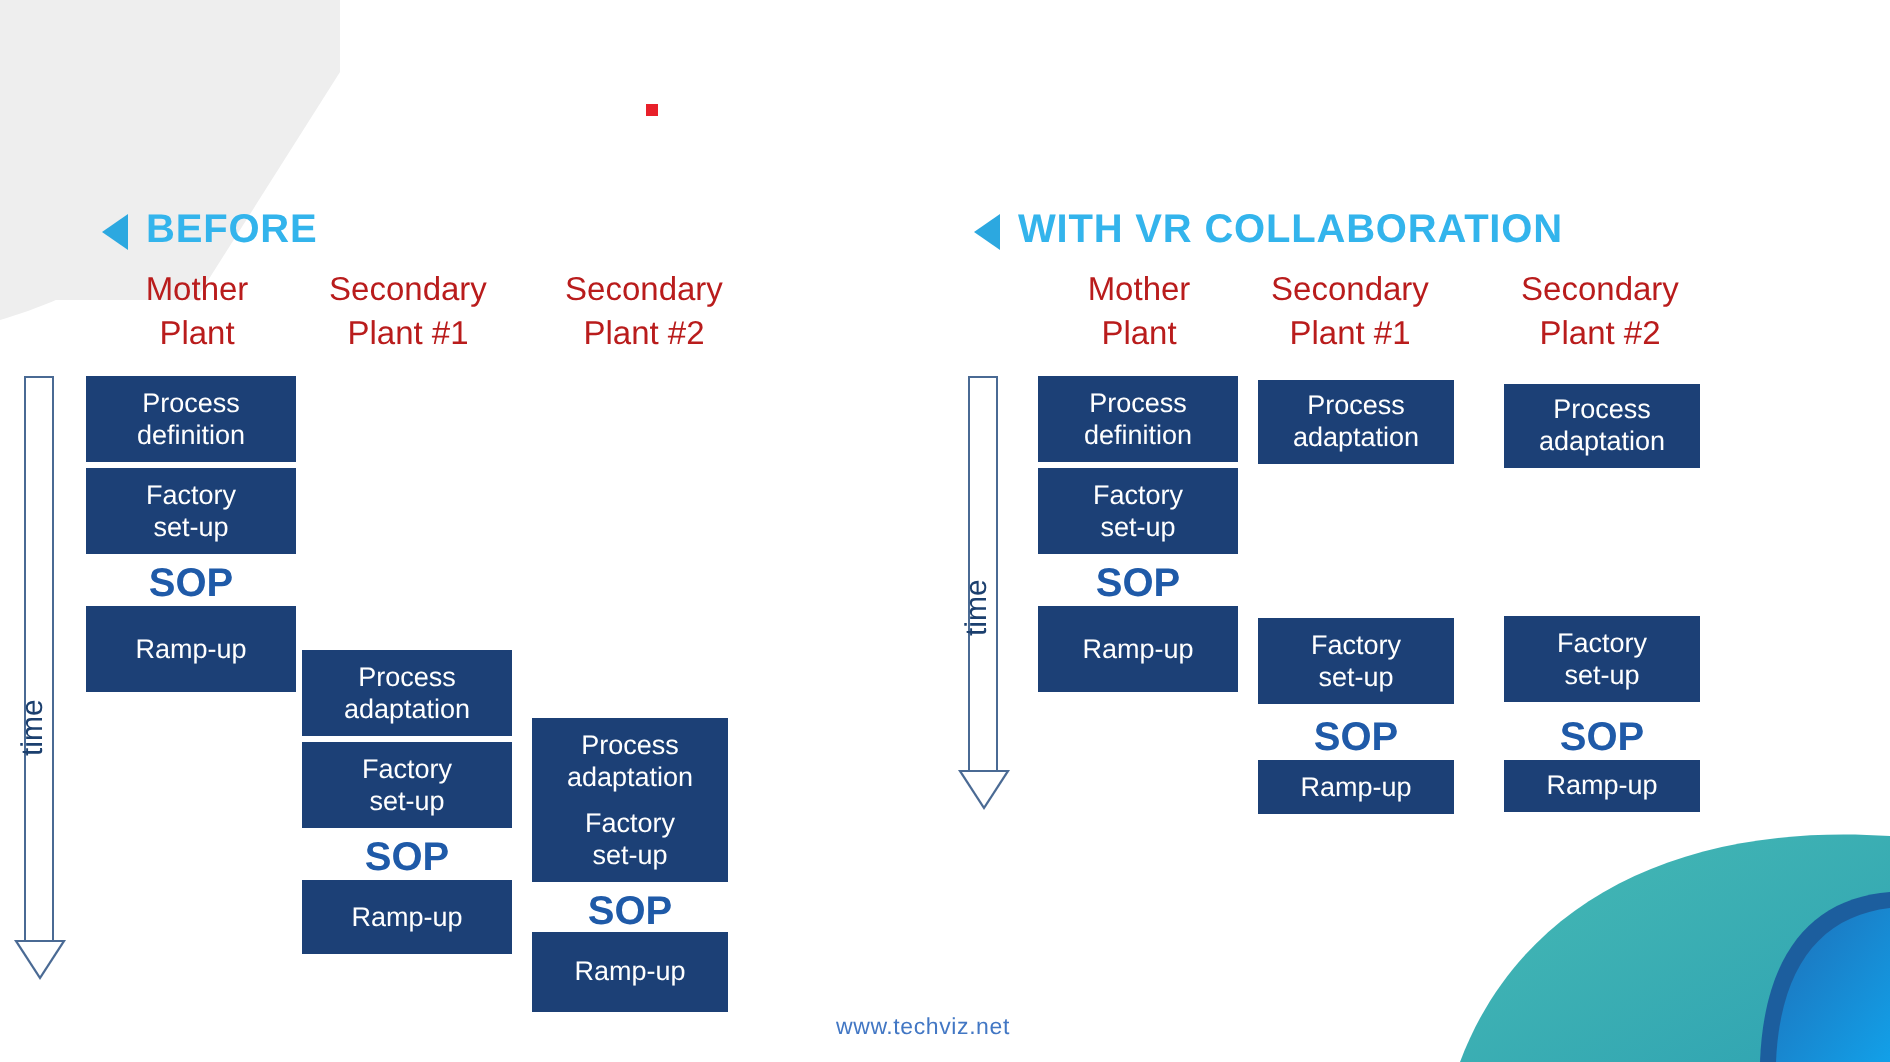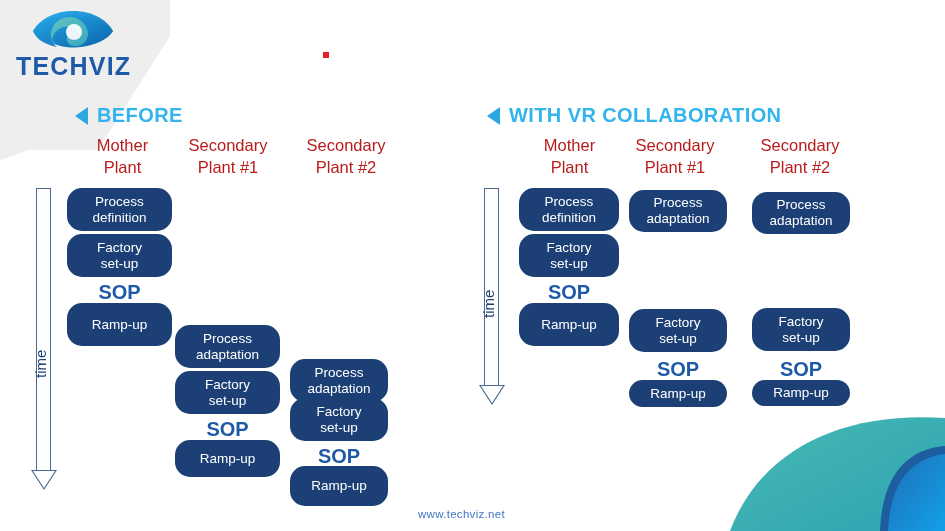--- a/index.html
+++ b/index.html
@@ -34,21 +34,21 @@
     font-family:"Liberation Sans", sans-serif;
   }
 
   
   .red-dot{
     position:absolute;left:323px;top:52px;width:6px;height:6px;background:#e8202a;
   }
 
   
   .panel{position:absolute;top:0;height:531px;}
-  .panel-before{left:75px;width:400px;}
+  .panel-before{left:51px;width:400px;}
   .panel-after{left:487px;width:420px;}
 
   .panel-title{
     position:absolute;top:104px;left:0;
     display:flex;align-items:center;gap:9px;
     color:#33B4EC;font-size:20px;font-weight:bold;
     letter-spacing:.4px;white-space:nowrap;
   }
   .tri-left{
     width:0;height:0;
@@ -98,21 +98,20 @@
   
   .pbox{
     position:absolute;
     background:#1C4076;
     color:#ffffff;
     display:flex;align-items:center;justify-content:center;
     text-align:center;
     font-size:13.5px;line-height:16px;
     white-space:pre-line;
     box-sizing:border-box;
-    border-radius:15px;
   }
   .sop{
     position:absolute;
     color:#1F5AA8;
     font-weight:bold;
     font-size:20px;
     text-align:center;
   }
 
   
@@ -128,44 +127,20 @@
 <body>
 
 <div class="slide">
 
   <div>
     <div class="corner-curve"></div>
     <div class="corner-band-2" style="left:-20px;top:-150px;width:190px;height:300px;
          clip-path:polygon(0 0,100% 0,100% 62%,62% 100%,0 100%);"></div>
   </div>
 
-  <div class="logo-wrap">
-    <div class="logo-mark">
-      <svg viewBox="0 0 86 52" width="86" height="52" aria-hidden="true">
-        <defs>
-          <linearGradient id="gTeal" x1="0" y1="0" x2="1" y2="0.6">
-            <stop offset="0" stop-color="#6CC6BE"></stop>
-            <stop offset="1" stop-color="#35A8C2"></stop>
-          </linearGradient>
-          <linearGradient id="gBlue" x1="0.2" y1="0" x2="1" y2="1">
-            <stop offset="0" stop-color="#1EA7E8"></stop>
-            <stop offset="1" stop-color="#0B5FA8"></stop>
-          </linearGradient>
-        </defs>
-        <path d="M3 27 C16 6 70 6 83 27 C70 48 16 48 3 27 Z" fill="url(#gTeal)"></path>
-        <path d="M43 7 C64 7 78 17 83 27 C70 48 16 48 23 32
-                 C27 23 38 20 46 25 C52 29 50 36 44 36
-                 C40 36 38 33 39 30 C35 33 36 41 44 42
-                 C56 43 62 31 55 21 C47 10 31 11 24 21
-                 C19 28 20 38 27 43 C12 40 5 33 3 27 C10 14 26 7 43 7 Z" fill="url(#gBlue)" opacity="0.95"></path>
-        <circle cx="44" cy="28" r="8" fill="#ffffff" opacity="0.92"></circle>
-      </svg>
-    </div>
-    <div class="logo-text">TECHVIZ</div>
-  </div>
 
   <div class="red-dot"></div>
 
   <div class="panel panel-before">
 
     <div class="panel-title">
       <span class="tri-left"></span>
       <span>BEFORE</span>
     </div>
 

